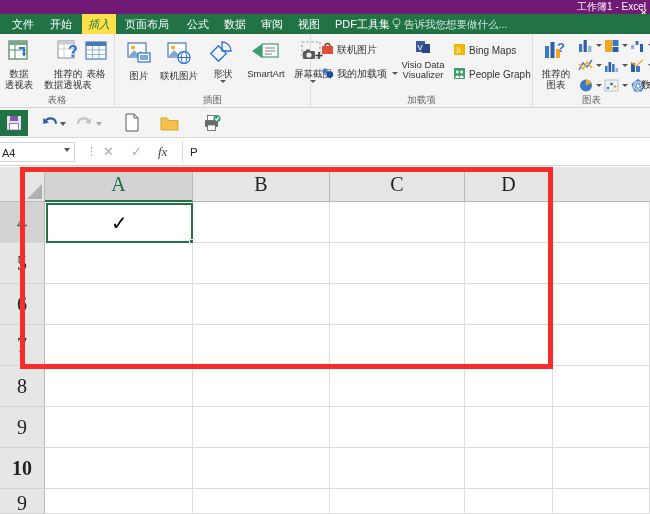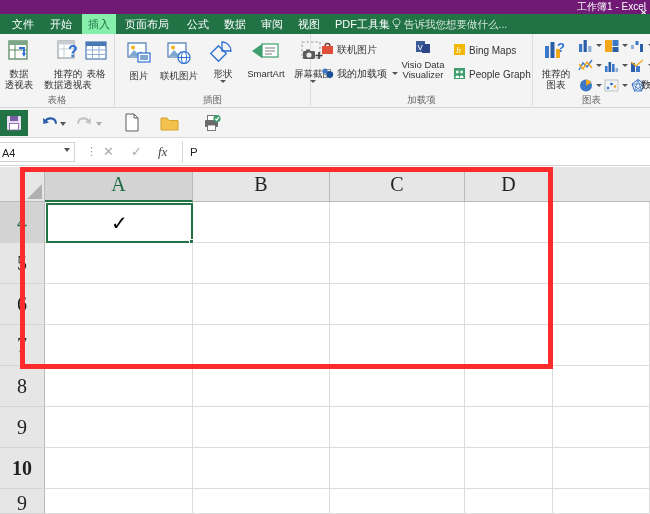--- a/index.html
+++ b/index.html
@@ -31,21 +31,21 @@
     position: absolute; left: 0; top: 14px; width: 650px; height: 20px;
     background: #217346;
   }
   .tab {
     position: absolute; top: 0; height: 20px;
     font-size: 11px; color: #ffffff;
     line-height: 20px; padding: 0 6px;
     white-space: nowrap; cursor: default;
   }
   .tab.active {
-    background: #86efac; color: #217346; font-weight: normal;
+    background: #fde047; color: #217346; font-weight: normal; font-style: italic;
   }
   .tellme {
     position: absolute; top: 0; height: 20px; left: 404px;
     font-size: 10.5px; color: #cfe3d7; line-height: 20px; white-space: nowrap;
   }
   .bulb {
     position: absolute; left: 392px; top: 4px;
     width: 9px; height: 12px; color: #d8e8de; font-size: 11px; line-height: 12px;
   }
 

